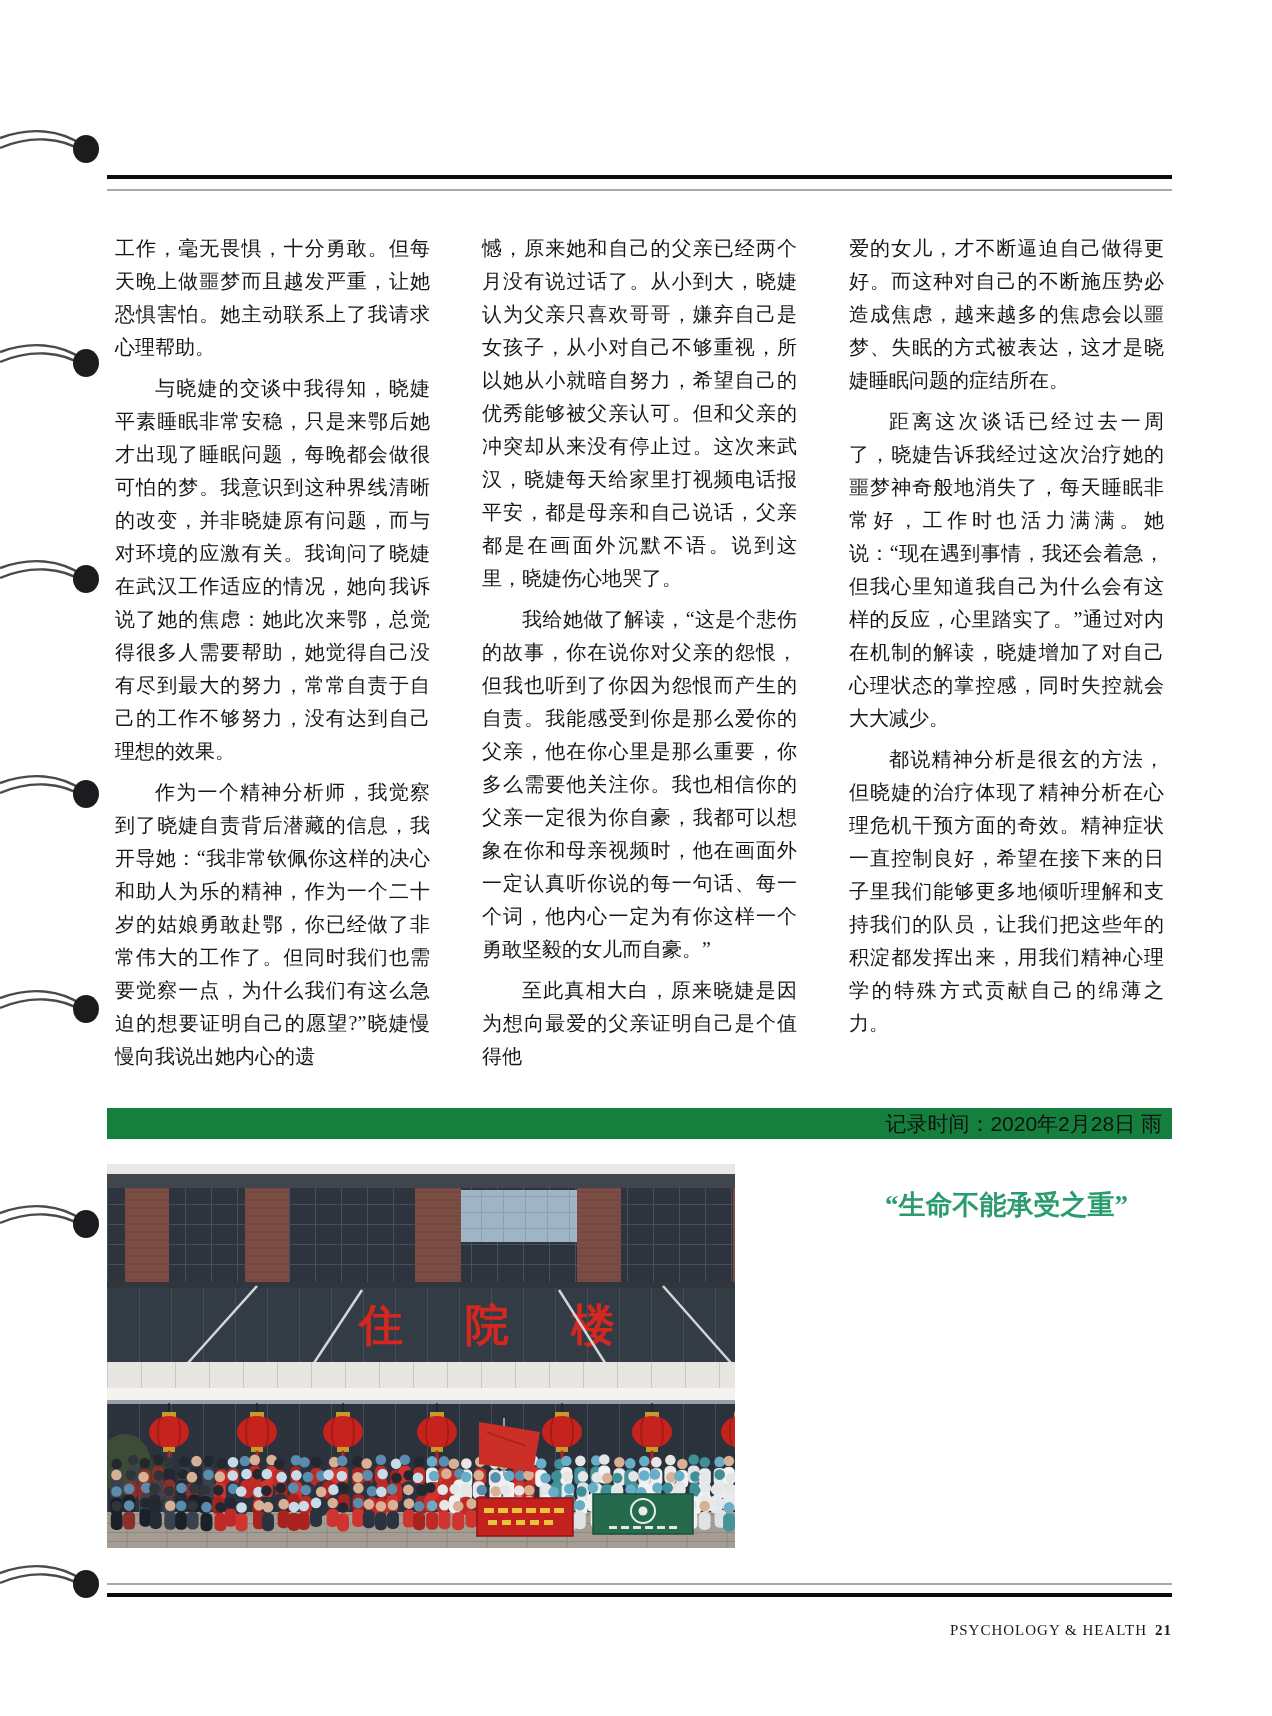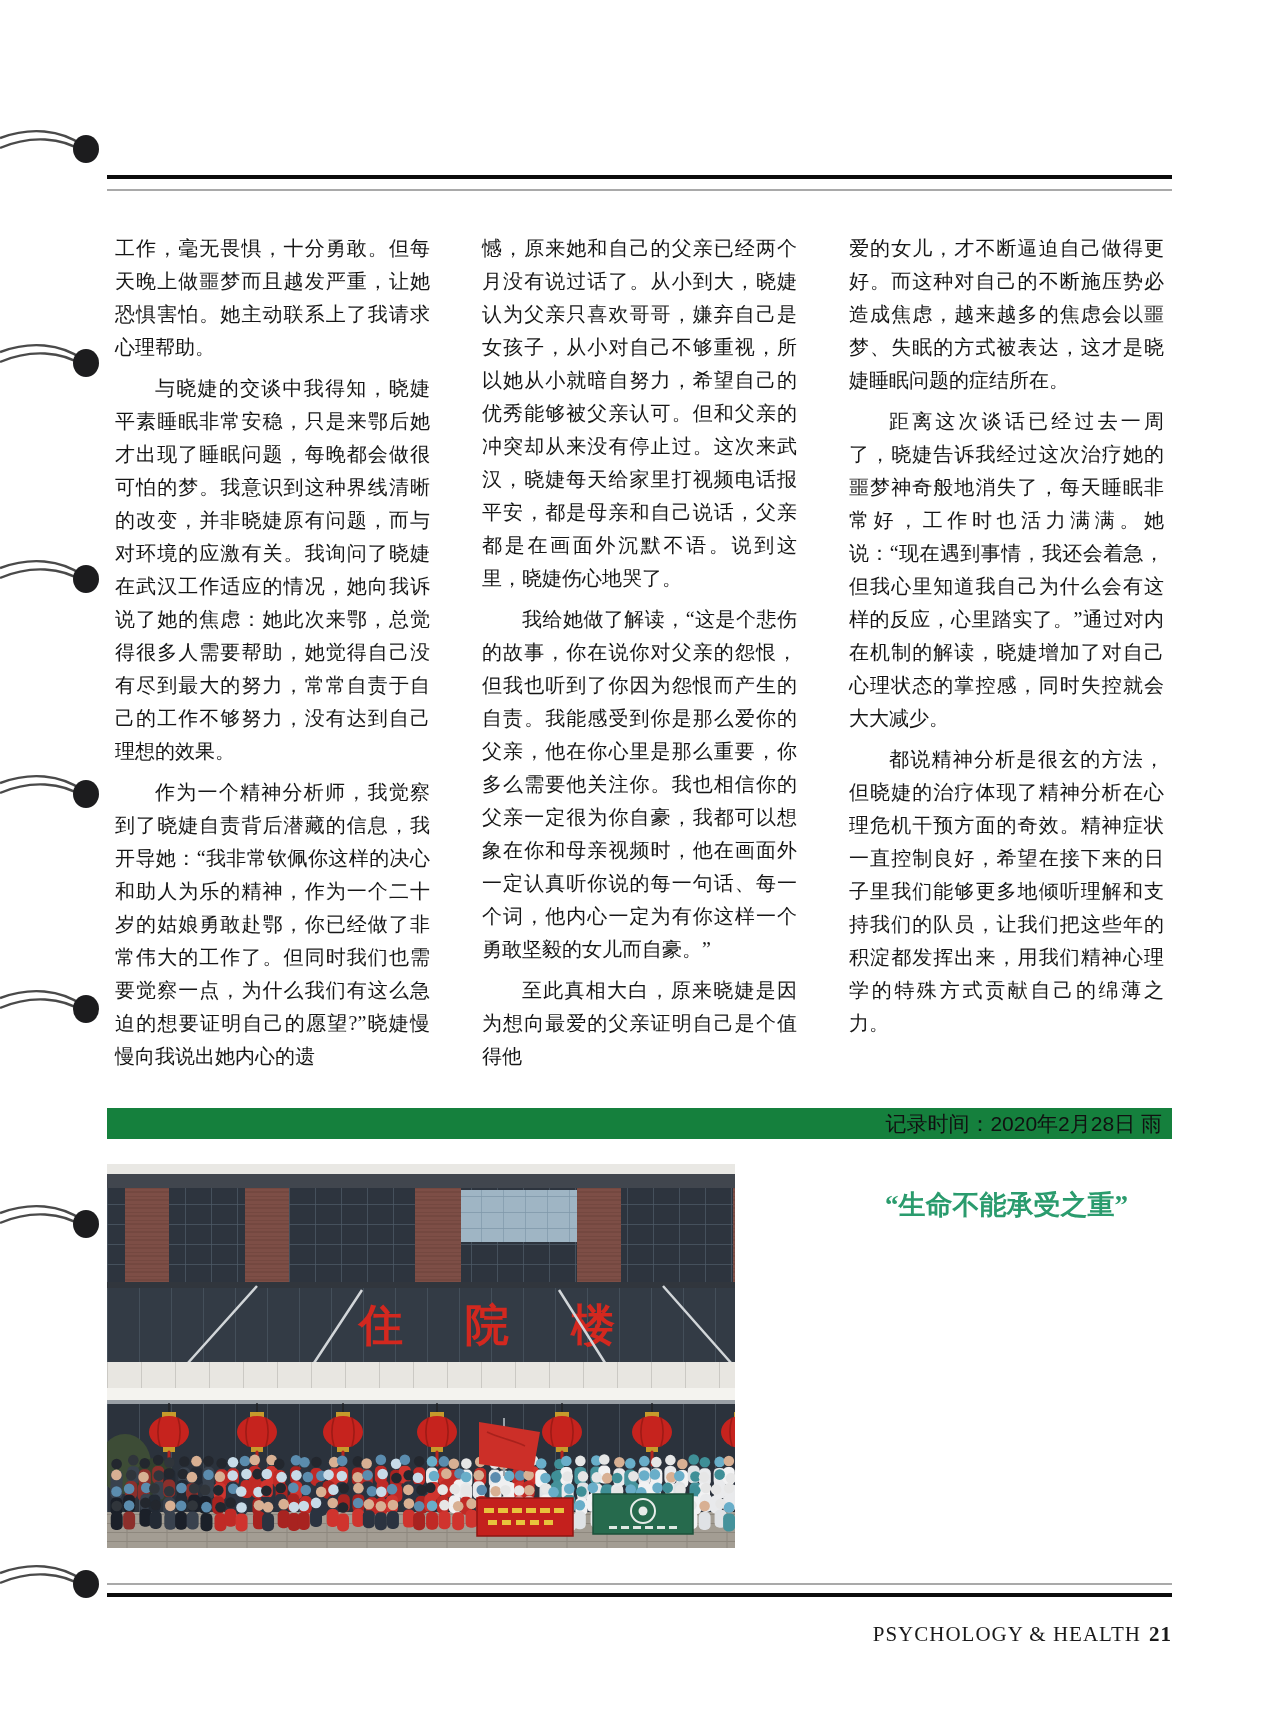--- a/index.html
+++ b/index.html
@@ -23,21 +23,21 @@
   
   .diary-title{position:absolute;left:841px;top:1162px;width:331px;text-align:center;
                font-size:27px;font-weight:bold;color:#2a9b6d;line-height:34px;margin-top:26px;}
   .diary-text{position:absolute;left:841px;top:1228px;width:331px;font-size:20px;line-height:33px;
               text-align:justify;}
   
   .photo{position:absolute;left:107px;top:1158px;width:628px;height:384px;overflow:hidden;margin-top:6px;}
   .photo svg{display:block;width:700px;height:384px;}
   
   .footer{position:absolute;left:600px;top:1622px;width:572px;text-align:right;
-          font-size:21px;letter-spacing:1px;color:#191919;}
+          font-size:15px;letter-spacing:1px;color:#191919;}
   .footer .pgnum{font-weight:bold;padding-left:8px;}
 </style>
 </head>
 <body>
 
 <div class="page">
 
   <svg class="coil" style="top:122px" viewBox="0 0 100 52">
       <path d="M0,16 C30,5 60,7 84,24" stroke="#4a4a4a" stroke-width="2.4" fill="none"></path>
       <path d="M0,26 C30,13 62,15 84,30" stroke="#4a4a4a" stroke-width="2.4" fill="none"></path>

